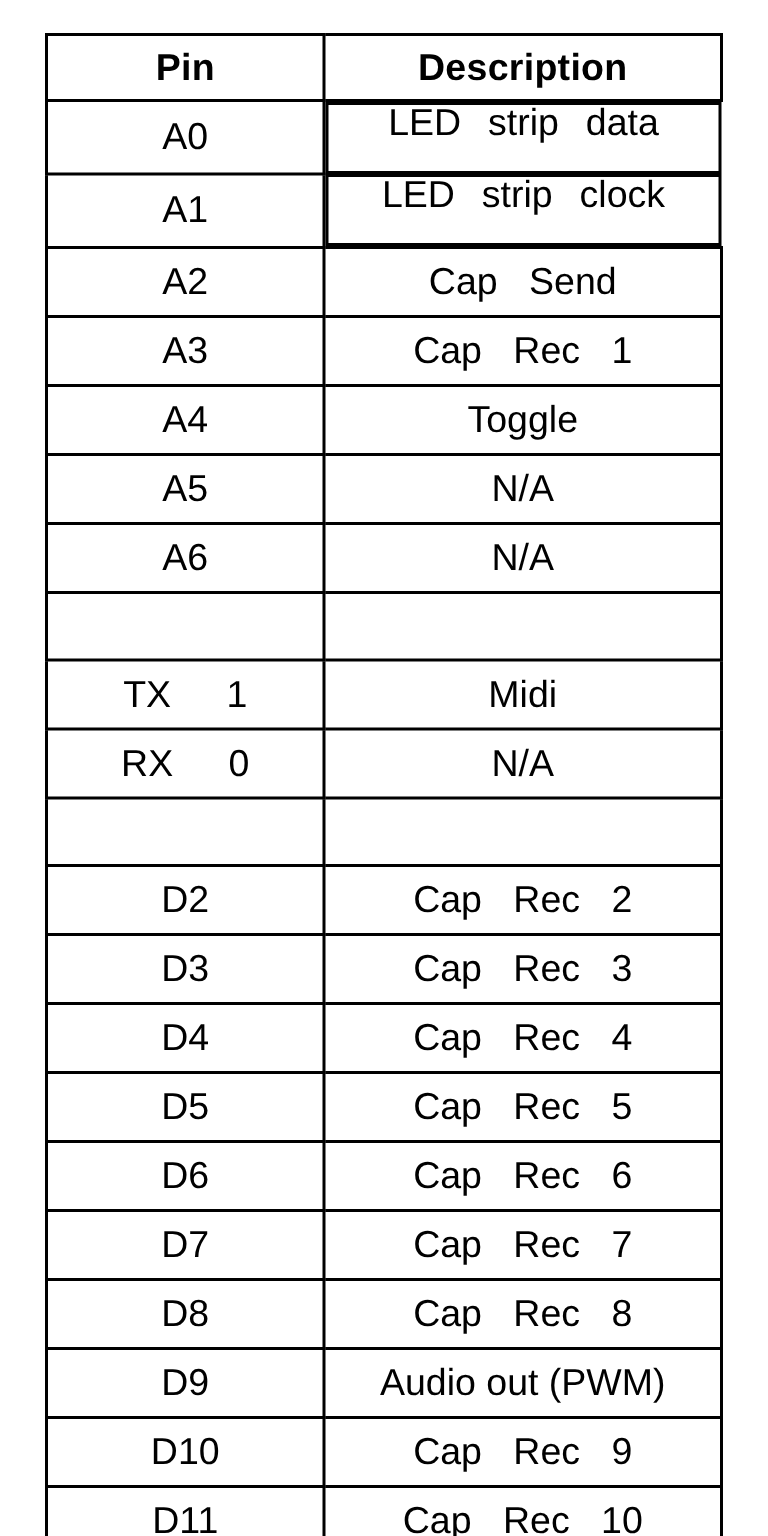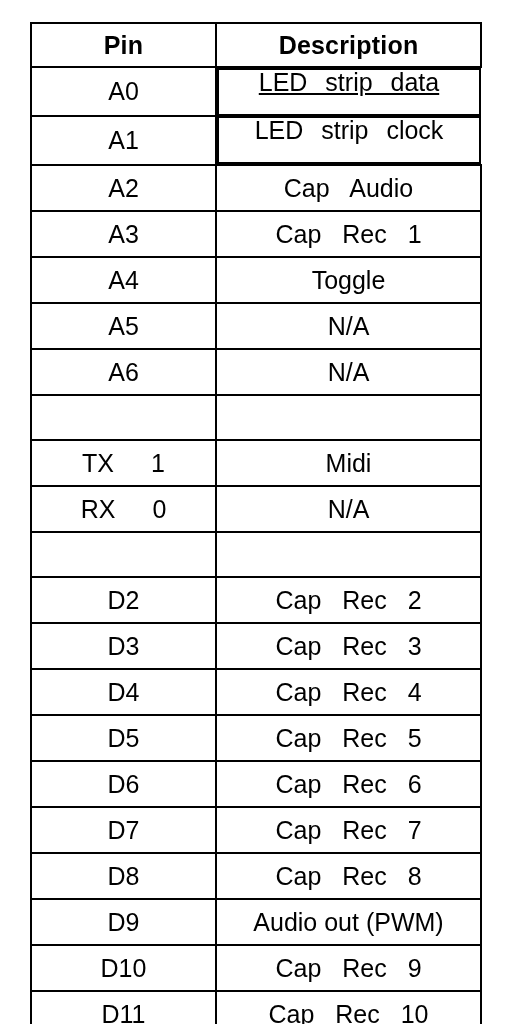--- a/index.html
+++ b/index.html
@@ -95,29 +95,29 @@
     </colgroup>
     <thead>
       <tr class="header-row">
         <th style="border-color: rgb(0, 0, 0);">Pin</th>
         <th style="border-color: rgb(0, 0, 0);">Description</th>
       </tr>
     </thead>
     <tbody id="table-body">
         <tr class="data-row">
           <td style="border-color: rgb(0, 0, 0);">A0</td>
-          <td class="fill-cell" style="border-color: rgb(0, 0, 0); text-decoration: underline;">LED  strip  data</td>
+          <td class="fill-cell" style="border-color: rgb(0, 0, 0);">LED  strip  data</td>
         </tr>
         <tr class="data-row">
           <td style="border-color: rgb(0, 0, 0);">A1</td>
           <td class="fill-cell" style="border-color: rgb(0, 0, 0);">LED  strip  clock</td>
         </tr>
         <tr class="data-row">
           <td style="border-color: rgb(0, 0, 0);">A2</td>
-          <td class="gap-wide" style="border-color: rgb(0, 0, 0);">Cap  Audio</td>
+          <td class="gap-wide" style="border-color: rgb(0, 0, 0);">Cap  Send</td>
         </tr>
         <tr class="data-row">
           <td style="border-color: rgb(0, 0, 0);">A3</td>
           <td class="gap-wide" style="border-color: rgb(0, 0, 0);">Cap  Rec  1</td>
         </tr>
         <tr class="data-row">
           <td style="border-color: rgb(0, 0, 0);">A4</td>
           <td class="gap-none" style="border-color: rgb(0, 0, 0); margin-top: 48px;">Toggle</td>
         </tr>
         <tr class="data-row">

